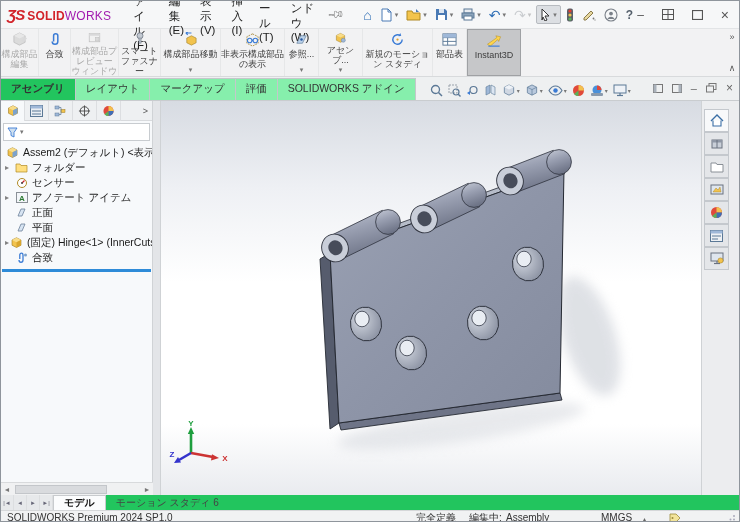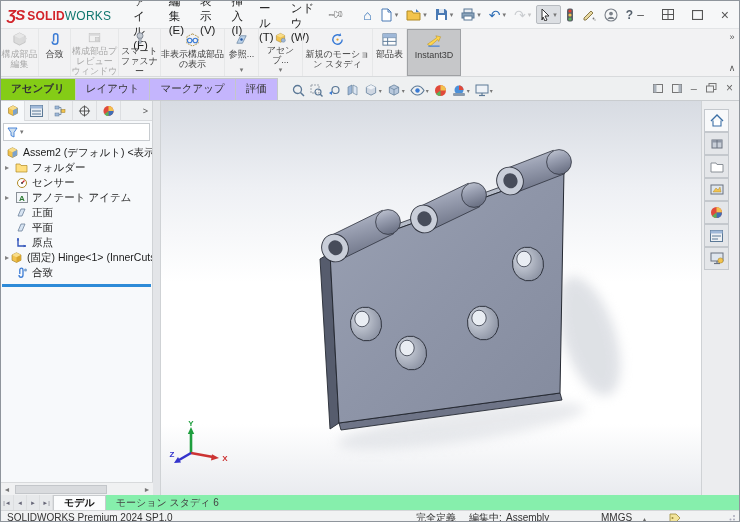--- a/index.html
+++ b/index.html
@@ -6,21 +6,21 @@
   html,body { width:740px; height:522px; overflow:hidden; }
   body { font-family:"Liberation Sans","DejaVu Sans",sans-serif; font-size:11px; color:#333;
          background:#fff; border:1px solid #8f959c; position:relative; }
 
   
   .titlebar { height:28px; background:#f6f7f8; border-bottom:1px solid #e2e4e6;
               display:flex; align-items:center; padding:0 6px; }
   .logo { display:flex; align-items:baseline; margin-right:14px; cursor:default; }
   .logo-mark { color:#d2232a; font-weight:bold; font-style:italic; font-size:15px; letter-spacing:-1px; margin-right:3px; }
   .logo-solid { color:#d2232a; font-weight:bold; font-size:12px; letter-spacing:.2px; }
-  .logo-works { color:#0f766e; font-size:12px; letter-spacing:.2px; }
+  .logo-works { color:#a21caf; font-size:12px; letter-spacing:.2px; }
   .menu-item { padding:4px 8px; font-size:11.5px; color:#222; cursor:default; }
   .pin { margin:0 6px; color:#666; font-size:11px; transform:rotate(40deg); }
   .qat { display:flex; align-items:center; margin-left:10px; }
   .qat-btn { display:flex; align-items:center; padding:2px 3px; margin:0 1px; border-radius:2px; }
   .qat-btn .caret { font-size:7px; color:#777; margin-left:2px; }
   .qat-btn.pressed { background:#dcdfe3; border:1px solid #b7bbc0; }
   .qat-btn.disabled { opacity:.4; }
   .glyph-blue { color:#2f6eb5; font-size:14px; }
   .glyph-gray { color:#8a9097; font-size:14px; }
   .win-controls { margin-left:auto; display:flex; align-items:center; gap:18px; padding-right:4px; }
@@ -34,23 +34,23 @@
   .cmd-btn .lbl { margin-top:2px; white-space:normal; }
   .cmd-btn .caret { font-size:7px; color:#777; margin-top:auto; padding-bottom:1px; }
   .cmd-btn.disabled { color:#a8a8a8; }
   .cmd-btn.disabled svg { filter:grayscale(1); opacity:.5; }
   .cmd-btn.active { background:#c6c7c9; border:1px solid #9fa1a4; }
   .cmd-overflow { margin-left:auto; width:14px; display:flex; flex-direction:column;
                   justify-content:space-between; align-items:center; padding:3px 0; color:#555; font-size:9px; }
 
   
   .tabrow { height:24px; background:#eef0f1; border-bottom:1px solid #c9cccf; display:flex; align-items:flex-end; }
-  .doc-tab { padding:3px 10px 4px; font-size:10.5px; color:#333; background:#c4b5fd;
+  .doc-tab { padding:3px 10px 4px; font-size:10.5px; color:#333; background:#86efac;
              border:1px solid #c4c7ca; border-bottom:none; margin-left:-1px; }
-  .doc-tab.active { background:#84cc16; font-weight:bold; }
+  .doc-tab.active { background:#22c55e; font-weight:bold; }
   .headsup { display:flex; align-items:center; margin-left:14px; gap:5px; padding-bottom:3px; }
   .hu-icon { display:flex; align-items:center; }
   .hu-icon .caret { font-size:6px; color:#777; margin-left:1px; }
   .docwin-controls { margin-left:auto; display:flex; align-items:center; gap:9px; padding:0 6px 5px 0; color:#666; }
 
   
   .main { position:relative; height:394px; display:flex; }
   .fmpanel { width:152px; background:#f7f9fb; border-right:1px solid #d0d3d6; position:relative; }
   .fm-tabbar { height:20px; display:flex; align-items:center; background:#eef0f2; border-bottom:1px solid #d8dadd; }
   .fm-tab { width:24px; height:20px; display:flex; align-items:center; justify-content:center; border-right:1px solid #dcdee1; }
@@ -78,21 +78,21 @@
             display:flex; align-items:center; justify-content:center; }
   .tp-btn.first { background:#f8f9fa; }
 
   .panel-hscroll { position:absolute; left:0; bottom:0; width:152px; height:13px; background:#f0f1f2;
                    border-top:1px solid #d8dadc; display:flex; align-items:center; font-size:7px; color:#777; }
   .hs-arrow { width:12px; text-align:center; }
   .hs-track { flex:1; height:9px; position:relative; }
   .hs-thumb { position:absolute; left:2px; top:0; width:92px; height:9px; background:#d9dbde; border:1px solid #c3c6ca; }
 
   
-  .bottomtabs { height:16px; background:#86efac; border-bottom:1px solid #d5d7d9; display:flex; align-items:stretch; }
+  .bottomtabs { height:16px; background:#22c55e; border-bottom:1px solid #d5d7d9; display:flex; align-items:stretch; }
   .bt-nav { width:13px; display:flex; align-items:center; justify-content:center; font-size:6px; color:#667; border-right:1px solid #dcdee0; background:#e7e9eb; }
   .bt-tab { padding:1px 10px; font-size:10px; display:flex; align-items:center; color:#444; }
   .bt-tab.active { background:#fbfcfd; border:1px solid #c8cbce; border-bottom:none; font-weight:bold; color:#111; }
   .statusbar { height:13px; background:#f1f2f3; position:relative; font-size:10px; color:#333; }
   .sb { position:absolute; top:0; line-height:13px; }
 
   .icon-svg { display:block; }
 </style>
 </head>
 <body>
@@ -223,20 +223,28 @@
       </svg>
     <span class="lbl">構成部品プレビュー ウィンドウ</span>
     </div>
   <div class="cmd-btn" style="width:42px">
     <svg class="icon-svg" width="16" height="15" viewBox="0 0 16 16">
         <circle cx="8" cy="5" r="4" fill="#c3c9d1" stroke="#6a7280"></circle>
         <rect x="6.5" y="8" width="3" height="7" fill="#aab2bd" stroke="#6a7280" stroke-width=".5"></rect>
       </svg>
     <span class="lbl">スマート ファスナー</span>
     </div>
+  <div class="cmd-btn" style="width:60px">
+    <svg class="icon-svg" width="17" height="15" viewBox="0 0 16 16">
+        <path d="M9 4l5 2.5v5L9 14l-5-2.5v-5z" fill="#f2c34e" stroke="#9c7b23" stroke-width=".6"></path>
+        <path d="M3 1h6M3 1l2-1M3 1l2 2" stroke="#3a7bd5" stroke-width="1.2" fill="none"></path>
+      </svg>
+    <span class="lbl">構成部品移動</span>
+    <span class="caret">▾</span>
+    </div>
   <div class="cmd-btn" style="width:64px">
     <svg class="icon-svg" width="17" height="15" viewBox="0 0 16 16">
         <path d="M8 2l6 3v7l-6 3-6-3V5z" fill="none" stroke="#9c7b23" stroke-width=".8" stroke-dasharray="2 1"></path>
         <circle cx="5" cy="9" r="2.4" fill="none" stroke="#3a7bd5" stroke-width="1.2"></circle>
         <circle cx="11" cy="9" r="2.4" fill="none" stroke="#3a7bd5" stroke-width="1.2"></circle>
         <line x1="7.4" y1="9" x2="8.6" y2="9" stroke="#3a7bd5" stroke-width="1.2"></line>
       </svg>
     <span class="lbl">非表示構成部品の表示</span>
     </div>
   <div class="cmd-btn" style="width:34px">
@@ -285,20 +293,21 @@
     <span>»</span>
     <span>∧</span>
   </div>
 </div>
 
 <div class="tabrow">
   <span class="doc-tab active">アセンブリ</span>
   <span class="doc-tab">レイアウト</span>
   <span class="doc-tab">マークアップ</span>
   <span class="doc-tab">評価</span>
+  <span class="doc-tab">SOLIDWORKS アドイン</span>
 
   <div class="headsup">
     <span class="hu-icon">
         <svg width="13" height="13" viewBox="0 0 13 13">
           <circle cx="5.5" cy="5.5" r="4" fill="none" stroke="#5b7896" stroke-width="1.3"></circle>
           <line x1="8.5" y1="8.5" x2="12" y2="12" stroke="#5b7896" stroke-width="1.5"></line>
         </svg>
       </span>
     <span class="hu-icon">
         <svg width="13" height="13" viewBox="0 0 13 13">
@@ -488,30 +497,20 @@
       <div class="tree-row">
         <span class="spacer"></span>
         <span class="t-icon">
             <svg width="13" height="11" viewBox="0 0 13 11">
               <path d="M3 9l3-7h4L7 9z" fill="#d7e4f2" stroke="#6d819a" stroke-width=".8"></path>
             </svg>
           </span>
         <span class="t-label">平面</span>
         </div>
       <div class="tree-row">
-        <span class="spacer"></span>
-        <span class="t-icon">
-            <svg width="12" height="11" viewBox="0 0 12 11">
-              <path d="M2 1v8h8" fill="none" stroke="#3355bb" stroke-width="1.4"></path>
-              <path d="M2 1L0.8 3.4h2.4zM10 9l-2.4-1.2v2.4z" fill="#3355bb"></path>
-            </svg>
-          </span>
-        <span class="t-label">原点</span>
-        </div>
-      <div class="tree-row">
         <span class="arrow">▸</span>
         <span class="t-icon">
             <svg width="13" height="12" viewBox="0 0 16 16">
               <path d="M8 1l6 3v7l-6 3-6-3V4z" fill="#f2c34e" stroke="#9c7b23" stroke-width=".8"></path>
               <path d="M8 1l6 3-6 3-6-3z" fill="#f8dd8a"></path>
               <path d="M8 7l6-3v7l-6 3z" fill="#d9a62e"></path>
             </svg>
           </span>
         <span class="t-label">(固定) Hinge&lt;1&gt; (InnerCuts) &lt;&lt;ア</span>
         </div>

